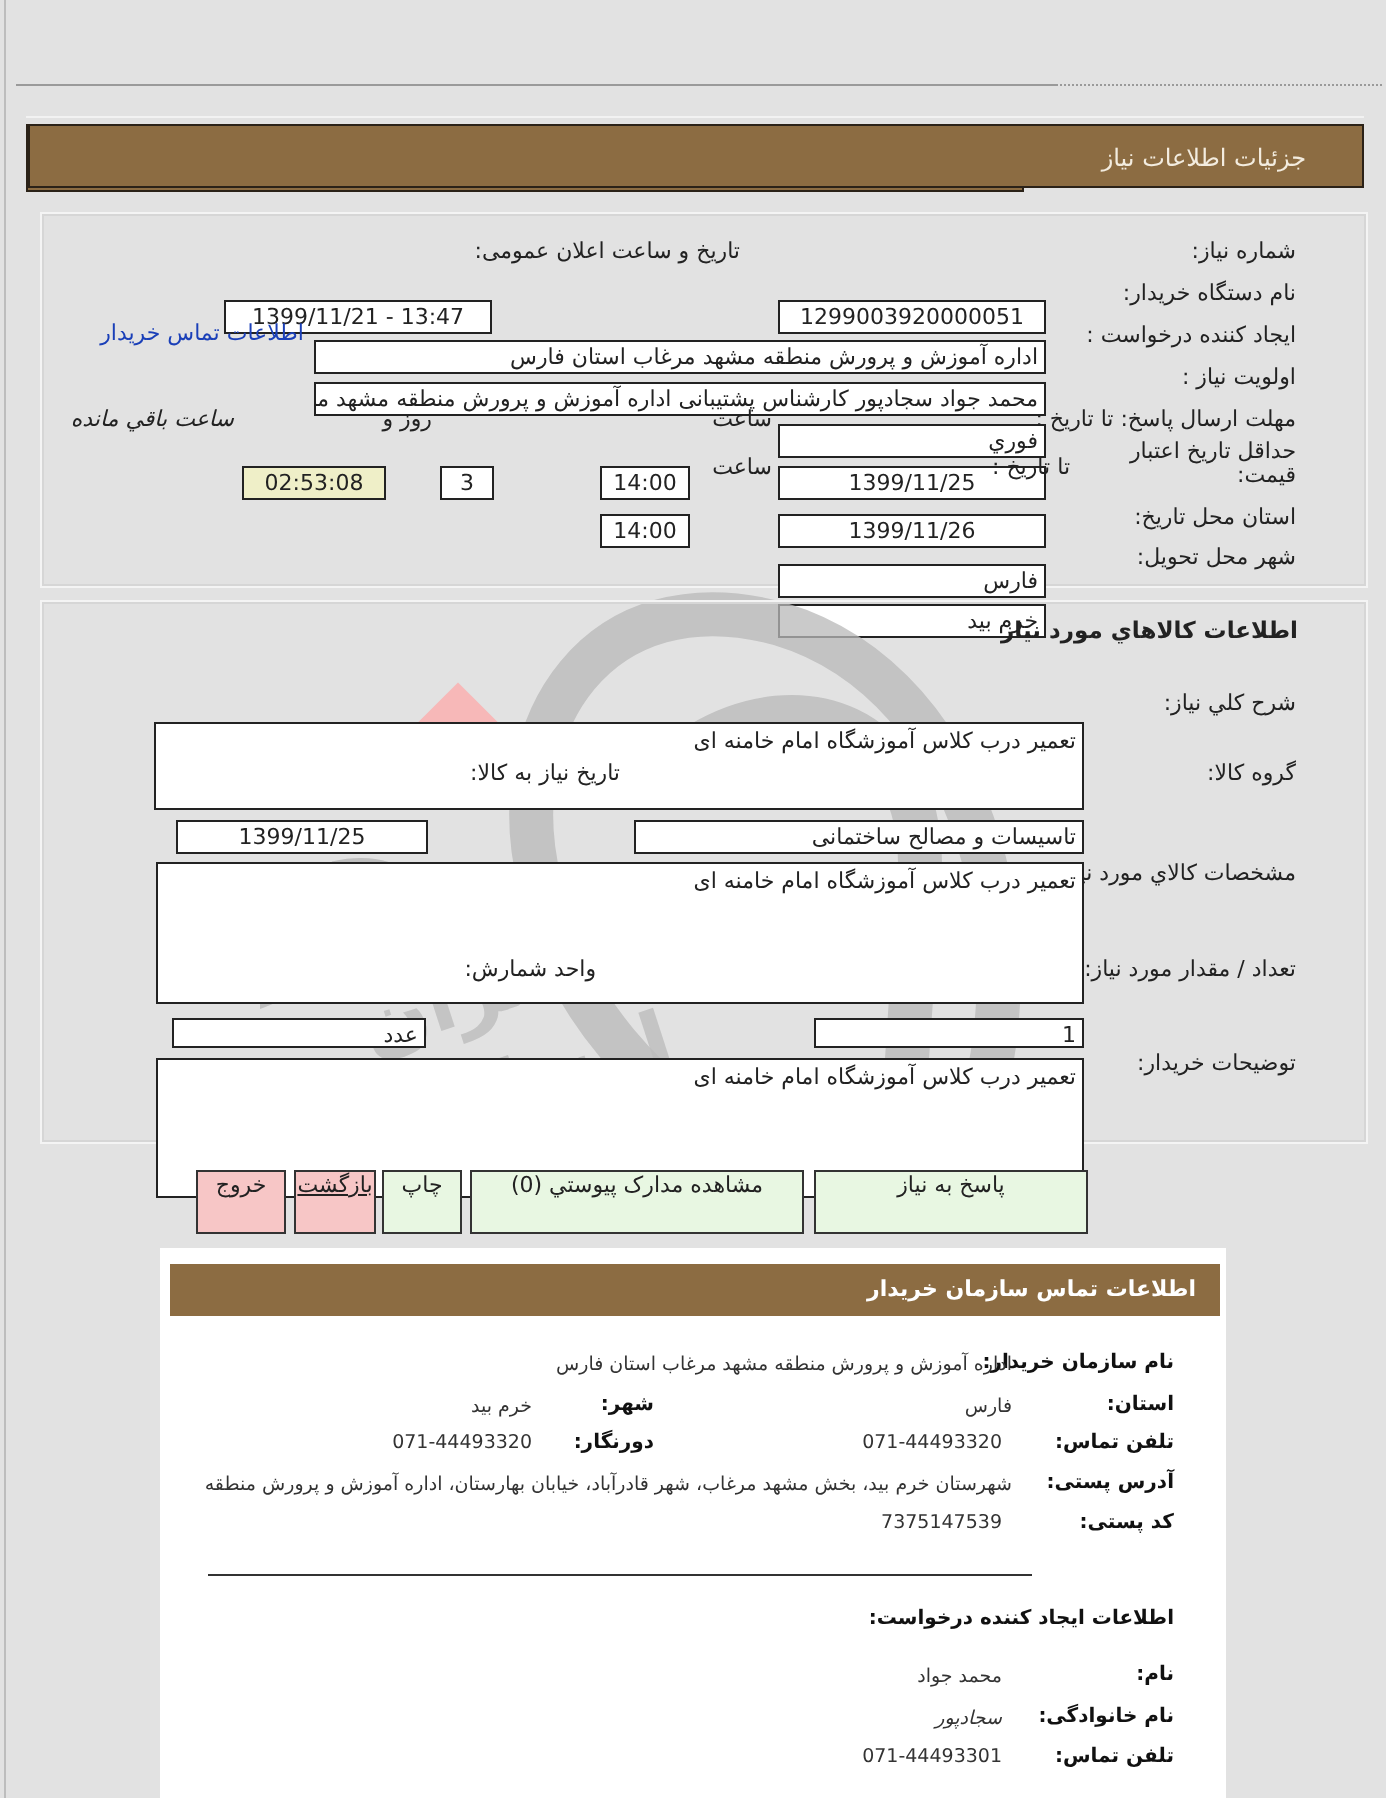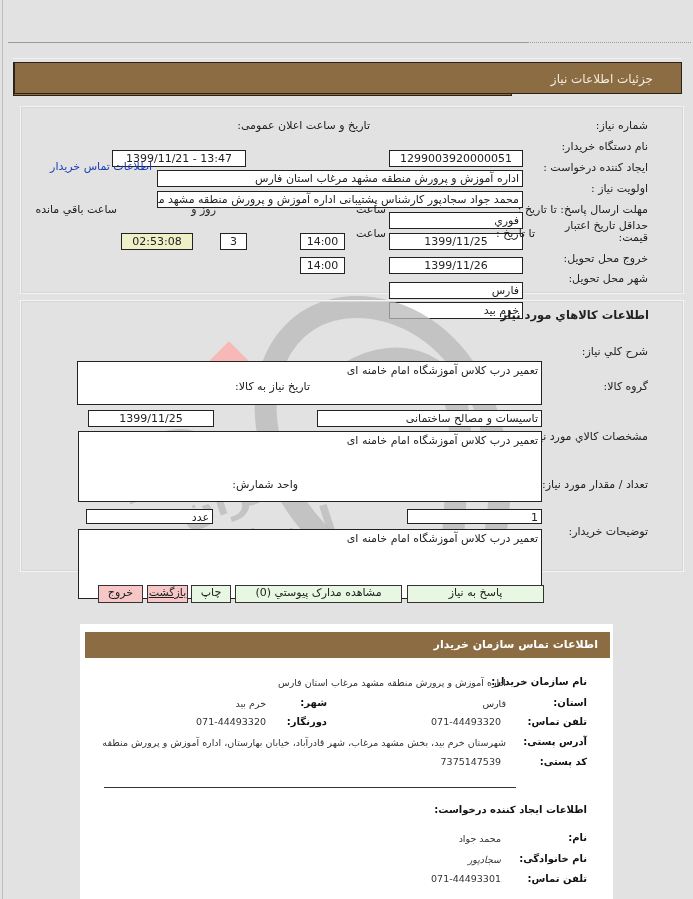--- a/index.html
+++ b/index.html
@@ -25,21 +25,21 @@
   .box {
     position: absolute; background: #fff; border: 1px solid #222;
     font-size: 11px; direction: rtl; box-sizing: border-box;
     padding: 1px 3px; white-space: nowrap; overflow: hidden; margin-top: 34px;
   }
   .box.center { text-align: center; direction: ltr; }
   .box.yellow { background: #efefc8; }
   .tarea { white-space: normal; padding: 2px 3px; }
   .link { color: #1a3fb8; }
   .btn {
-    position: absolute; height: 18px; box-sizing: border-box; border: 1px solid #333;
+    position: absolute; height: 32px; box-sizing: border-box; border: 1px solid #333;
     font-size: 11px; text-align: center; line-height: 13px; direction: rtl; cursor: pointer;
   }
   .btn.green { background: #e8f7e2; }
   .btn.pink { background: #f7c6c6; }
   .white-card { position: absolute; left: 80px; top: 624px; width: 533px; height: 275px; background: #fff; }
   .brown2 { position: absolute; left: 85px; top: 632px; width: 525px; height: 26px; background: #8c6c42; color: #fff; font-size: 11px; font-weight: bold; direction: rtl; }
   .clbl { position: absolute; direction: rtl; text-align: right; font-size: 10px; font-weight: bold; color: #111; white-space: nowrap; }
   .cval { position: absolute; direction: rtl; text-align: right; font-size: 9.5px; color: #333; white-space: nowrap; }
   .cval.ltr { direction: ltr; }
   .hr { position: absolute; left: 104px; top: 787px; width: 412px; height: 1px; background: #333; }
@@ -89,29 +89,29 @@
 <span class="lbl" style="right:45px;top:182px;">اولویت نیاز :</span>
 <div class="box" style="left:389px;top:178px;width:134px;height:17px;">فوري</div>
 
 <span class="lbl" style="right:45px;top:203px;">مهلت ارسال پاسخ: تا تاریخ :</span>
 <div class="box center" style="left:389px;top:199px;width:134px;height:17px;">1399/11/25</div>
 <span class="lbl" style="right:307px;top:203px;">ساعت</span>
 <div class="box center" style="left:300px;top:199px;width:45px;height:17px;">14:00</div>
 <div class="box center" style="left:220px;top:199px;width:27px;height:17px;">3</div>
 <span class="lbl" style="right:477px;top:203px;">روز و</span>
 <div class="box center yellow" style="left:121px;top:199px;width:72px;height:17px;">02:53:08</div>
-<span class="lbl" style="right:576px;top:203px;">ساعت باقي مانده</span>
+<span class="lbl" style="right:576px;top:203px;font-style:italic;">ساعت باقي مانده</span>
 
 <span class="lbl" style="right:45px;top:220px;width:98px;white-space:normal;line-height:12px;">حداقل تاریخ اعتبار قیمت:</span>
 <span class="lbl" style="right:158px;top:227px;">تا تاریخ :</span>
 <div class="box center" style="left:389px;top:223px;width:134px;height:17px;">1399/11/26</div>
 <span class="lbl" style="right:307px;top:227px;">ساعت</span>
 <div class="box center" style="left:300px;top:223px;width:45px;height:17px;">14:00</div>
 
-<span class="lbl" style="right:45px;top:252px;">خروج محل تحویل:</span>
+<span class="lbl" style="right:45px;top:252px;">استان محل تاریخ:</span>
 <div class="box" style="left:389px;top:248px;width:134px;height:17px;">فارس</div>
 
 <span class="lbl" style="right:45px;top:272px;">شهر محل تحویل:</span>
 <div class="box" style="left:389px;top:268px;width:134px;height:17px;">خرم بید</div>
 
 <svg class="watermark" style="left:130px;top:282px;" width="400" height="320" viewBox="0 0 400 320">
   <g fill="none" stroke="#b9b9b9" stroke-width="22" stroke-linecap="round" opacity="0.75">
     <path d="M350 300 C 395 200, 360 60, 260 30 C 170 5, 120 80, 140 160"></path>
     <path d="M220 90 C 270 60, 330 80, 330 150 L 320 300"></path>
     <path d="M140 160 C 150 220, 200 270, 240 290"></path>

